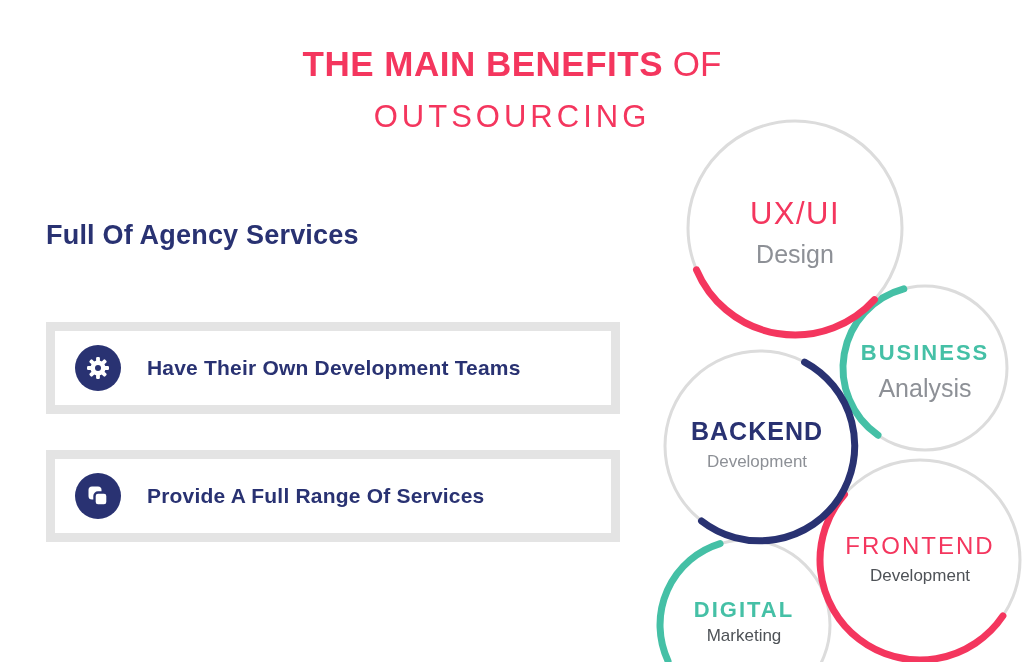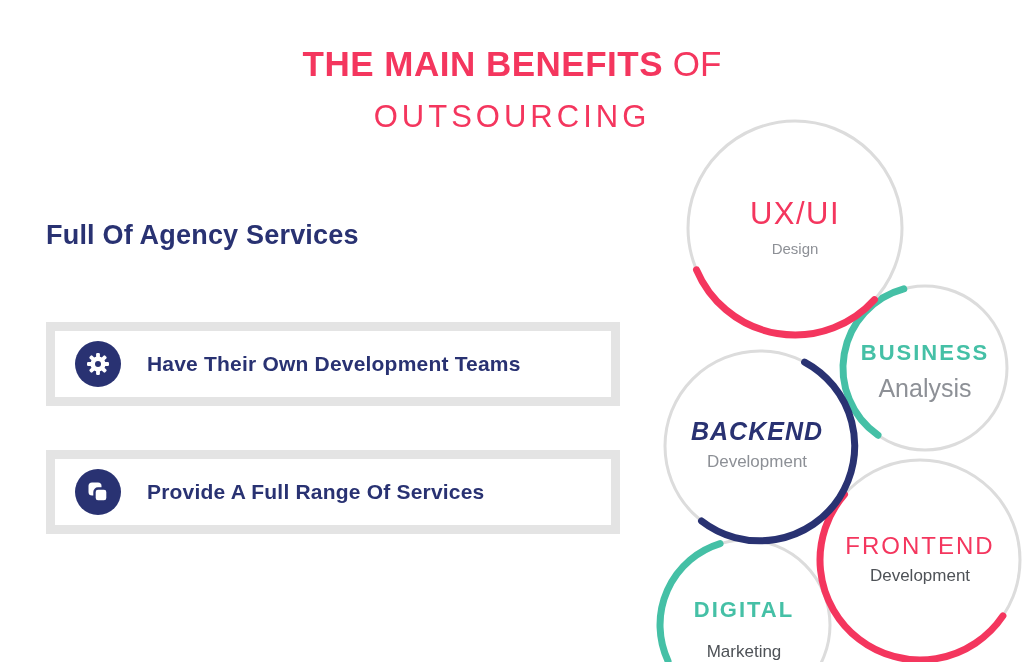--- a/index.html
+++ b/index.html
@@ -33,42 +33,42 @@
   .t-em{font-weight:800;letter-spacing:0.5px;}
   .t-rest{font-weight:500;}
   .title-line2{margin-top:15px;font-size:31px;font-weight:500;letter-spacing:4px;}
 
   
   .section-heading{position:absolute;left:46px;top:220px;font-size:27px;font-weight:700;
     color:var(--navy);letter-spacing:0.2px;z-index:2;}
   .service-card{position:absolute;left:46px;width:574px;background:var(--frame);padding:9px;z-index:2;}
   .card-1{top:322px;}
   .card-2{top:450px;}
-  .service-inner{background:#fff;height:66px;display:flex;align-items:center;padding-left:20px;gap:26px;}
+  .service-inner{background:#fff;height:74px;display:flex;align-items:center;padding-left:20px;gap:26px;}
   .icon-circle{width:46px;height:46px;border-radius:50%;background:var(--navy);
     display:flex;align-items:center;justify-content:center;flex:0 0 46px;}
   .service-label{font-size:21px;font-weight:700;color:var(--navy);letter-spacing:0.2px;}
 
   
   .c-label{position:absolute;transform:translateX(-50%);text-align:center;z-index:3;white-space:nowrap;}
   .lbl-ux{left:795px;top:196px;}
   .lbl-ux .c-title{font-size:31px;font-weight:400;color:var(--pink);letter-spacing:1.5px;}
-  .lbl-ux .c-sub{font-size:15px;color:var(--gray);margin-top:8px;}
+  .lbl-ux .c-sub{font-size:25px;color:var(--gray);margin-top:8px;}
   .lbl-business{left:925px;top:340px;}
   .lbl-business .c-title{font-size:22px;font-weight:600;color:var(--teal);letter-spacing:2px;}
   .lbl-business .c-sub{font-size:25px;color:var(--gray);margin-top:8px;}
   .lbl-backend{left:757px;top:417px;}
-  .lbl-backend .c-title{font-size:25px;font-weight:700;color:var(--navy);letter-spacing:1px;font-style:italic;}
+  .lbl-backend .c-title{font-size:25px;font-weight:700;color:var(--navy);letter-spacing:1px;}
   .lbl-backend .c-sub{font-size:17px;color:var(--gray);margin-top:6px;}
   .lbl-frontend{left:920px;top:532px;}
   .lbl-frontend .c-title{font-size:24px;font-weight:400;color:var(--pink);letter-spacing:2px;text-align:center;}
   .lbl-frontend .c-sub{font-size:17px;color:var(--dark);margin-top:6px;}
   .lbl-digital{left:744px;top:597px;text-align:center;}
   .lbl-digital .c-title{font-size:22px;font-weight:600;color:var(--teal);letter-spacing:2px;}
-  .lbl-digital .c-sub{font-size:17px;color:var(--dark);margin-top:19px;}
+  .lbl-digital .c-sub{font-size:17px;color:var(--dark);margin-top:3px;}
 </style>
 </head>
 <body>
 
 <div class="page">
 
   <svg class="circles-layer" width="1024" height="662" viewBox="0 0 1024 662" aria-hidden="true">
 
     <g>
       <circle class="ring" cx="925" cy="368" r="82"></circle>

